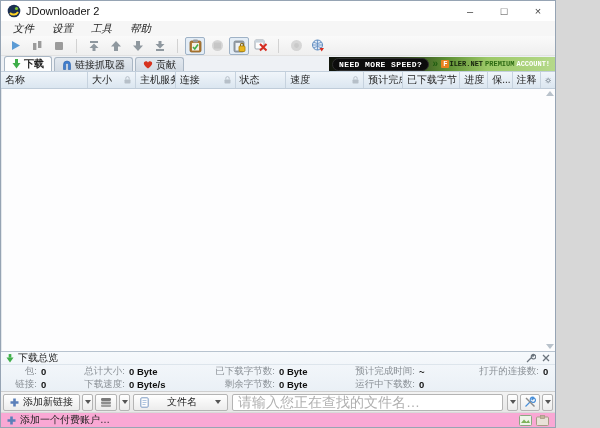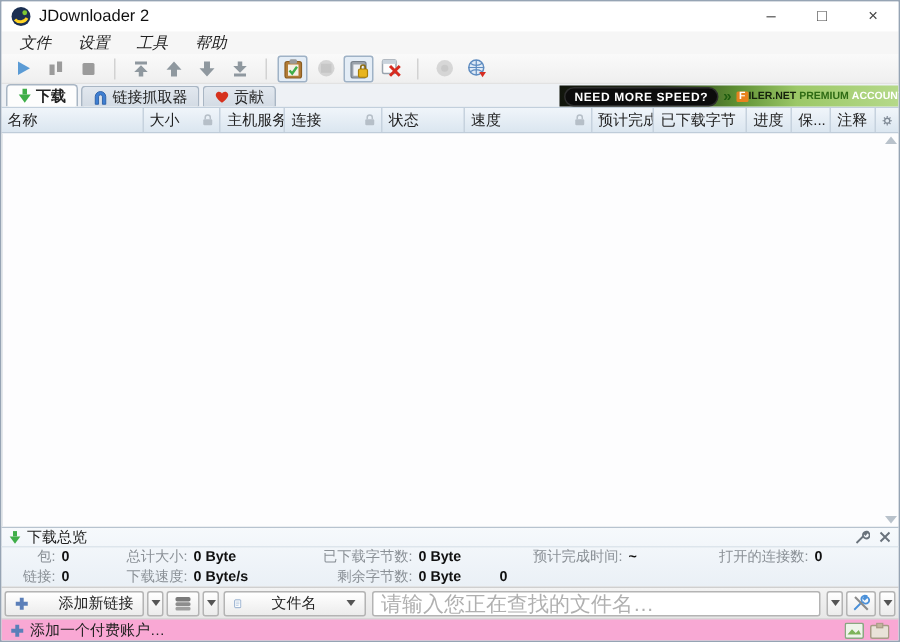--- a/index.html
+++ b/index.html
@@ -1,19 +1,19 @@
 <!DOCTYPE html>
 <html><head>
 <meta charset="utf-8">
 <style>
   * { margin:0; padding:0; box-sizing:border-box; }
   html,body { background:#d7d7d7; }
   body { font-family:"Liberation Sans","DejaVu Sans",sans-serif; }
   .window {
-    width:600px; height:428px; background:#fff;
+    width:556px; height:428px; background:#fff;
     border:1px solid #96a4b4; display:flex; flex-direction:column;
     overflow:hidden; position:relative;justify-content:flex-end;
   }
   
   .titlebar { height:20px; background:#ffffff; display:flex; align-items:center; flex:none; }
   .titlebar .appicon { width:14px; height:14px; margin:0 5px 0 6px; flex:none; }
   .titlebar .title { font-size:11px; color:#111; flex:1; }
   .wincontrols { display:flex; height:100%; }
   .winbtn { width:34px; height:100%; display:flex; align-items:center; justify-content:center;
             font-size:11px; color:#444; cursor:default; }
@@ -21,21 +21,21 @@
   .menubar { height:15px; background:#f6f6f6; display:flex; align-items:center; padding-left:3px; flex:none;font-style:italic; }
   .menuitem { font-size:10.5px; color:#222; padding:0 9px; height:100%; display:flex; align-items:center; }
   
   .toolbar { height:20px; background:linear-gradient(#fafafa,#efefef); border-bottom:1px solid #e2e2e2;
              display:flex; align-items:center; padding-left:4px; gap:2px; flex:none; }
   .tbtn { width:20px; height:18px; display:flex; align-items:center; justify-content:center; border:1px solid transparent; border-radius:2px; }
   .tbtn.pressed { border-color:#9fb2c6; background:#e4edf6; }
   .tbtn.disabled { opacity:.45; }
   .tsep { width:1px; height:14px; background:#d2d2d2; margin:0 5px; }
   
-  .tabrow { height:15px; background:#eef1f5; display:flex; align-items:flex-end; padding-left:3px; flex:none; position:relative; }
+  .tabrow { height:15px; background:#eef1f5; display:flex; align-items:flex-end; padding-left:3px; flex:none; position:relative;font-family:Liberation Mono, monospace; }
   .tab { height:14px; display:flex; align-items:center; gap:3px; padding:0 7px; font-size:10px; color:#222;
          border:1px solid #a9b6c4; border-bottom:none; border-radius:3px 3px 0 0; background:linear-gradient(#e2e8ef,#d3dbe4); margin-right:2px; }
   .tab.selected { background:#fdfdfd; height:15px; font-weight:bold; }
   .banner { position:absolute; right:0; top:1px; height:14px; width:226px; display:flex; align-items:center;
             background:linear-gradient(90deg,#11150c,#26301a 30%,#5d8f33 52%,#9cc867 70%,#b5d98a); cursor:pointer; }
   .banner .pill { background:#0c0c0c; border:1px solid #2d2d2d; border-radius:8px; color:#fff; font-weight:bold;
                   font-size:8px; letter-spacing:.4px; padding:1px 6px; margin-left:3px; white-space:nowrap; }
   .banner .chev { color:#1f5c10; font-weight:bold; font-size:10px; margin:0 3px; }
   .banner .flogo { background:#e8821e; color:#fff; font-size:7px; font-weight:bold; padding:0 2px; border-radius:1px; }
   .banner .fname { color:#15220c; font-size:7px; font-weight:bold; }
@@ -58,21 +58,21 @@
   .ovtitle { font-size:10px; font-weight:normal; color:#222; margin-left:4px; flex:1; }
   .ovtools { display:flex; gap:6px; align-items:center; }
   .ovrow { height:13px; display:grid; grid-template-columns:40px 30px 58px 58px 92px 54px 86px 36px 88px 24px;
            align-items:center; font-size:9.5px; }
   .ovrow .lbl { color:#8a9096; text-align:right; padding-right:4px; white-space:nowrap; }
   .ovrow .val { color:#111; font-weight:bold; white-space:nowrap; }
   
   .bbar { height:21px; flex:none; background:linear-gradient(#f3f3f3,#e7e7e7); border-top:1px solid #cfcfcf;
           display:flex; align-items:center; padding:0 2px; gap:2px; }
   .bbtn { height:17px; background:linear-gradient(#ffffff,#ececec); border:1px solid #b4b4b4; border-radius:2px;
-          display:flex; align-items:center; font-size:10px; color:#222; padding:0 6px; gap:20px; white-space:nowrap; }
+          display:flex; align-items:center; font-size:10px; color:#222; padding:0 6px; gap:4px; white-space:nowrap; }
   .ddbtn { width:11px; height:17px; background:linear-gradient(#ffffff,#ececec); border:1px solid #b4b4b4; border-radius:2px;
            display:flex; align-items:center; justify-content:center; }
   .caret { width:0; height:0; border-left:3px solid transparent; border-right:3px solid transparent; border-top:4px solid #555; }
   .searchbox { flex:1; height:17px; background:#fff; border:1px solid #b4b4b4; border-radius:2px; display:flex; align-items:center; margin:0 2px; }
   .searchbox input { border:none; outline:none; width:100%; font-size:14px; padding:0 5px; color:#333;
                      font-family:"Liberation Sans","DejaVu Sans",sans-serif; background:transparent; }
   .searchbox input::placeholder { color:#b0b0b0; }
   
   .sbar { height:15px; flex:none; background:#f9a8d4; border-top:1px solid #d8d8d8; display:flex; align-items:center; padding:0 6px; }
   .sbar .addacct { display:flex; align-items:center; gap:4px; font-size:10px; color:#222; }
@@ -308,20 +308,21 @@
       <span class="lbl">打开的连接数:</span>
       <span class="val">0</span>
     </div>
     <div class="ovrow">
       <span class="lbl">链接:</span>
       <span class="val">0</span>
       <span class="lbl">下载速度:</span>
       <span class="val">0 Byte/s</span>
       <span class="lbl">剩余字节数:</span>
       <span class="val">0 Byte</span>
+      <span class="lbl">运行中下载数:</span>
       <span class="val">0</span>
     </div>
   </div>
 
   <div class="bbar">
     <div class="bbtn">
       <svg width="9" height="9" viewBox="0 0 9 9">
           <path d="M3.2 0.5 H5.8 V3.2 H8.5 V5.8 H5.8 V8.5 H3.2 V5.8 H0.5 V3.2 H3.2 Z" fill="#5b7fb9"></path>
         </svg>
       <span>添加新链接</span>

